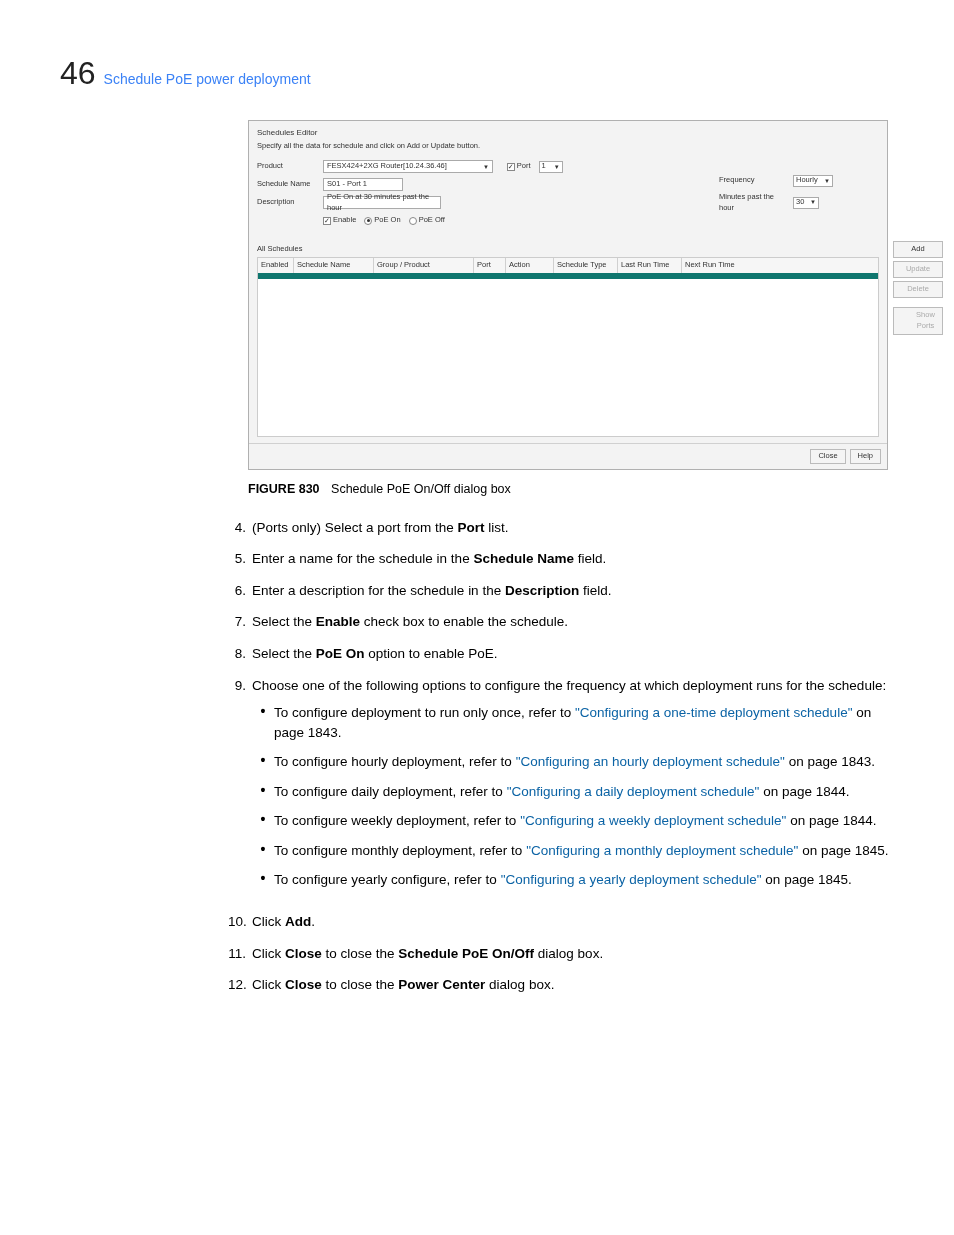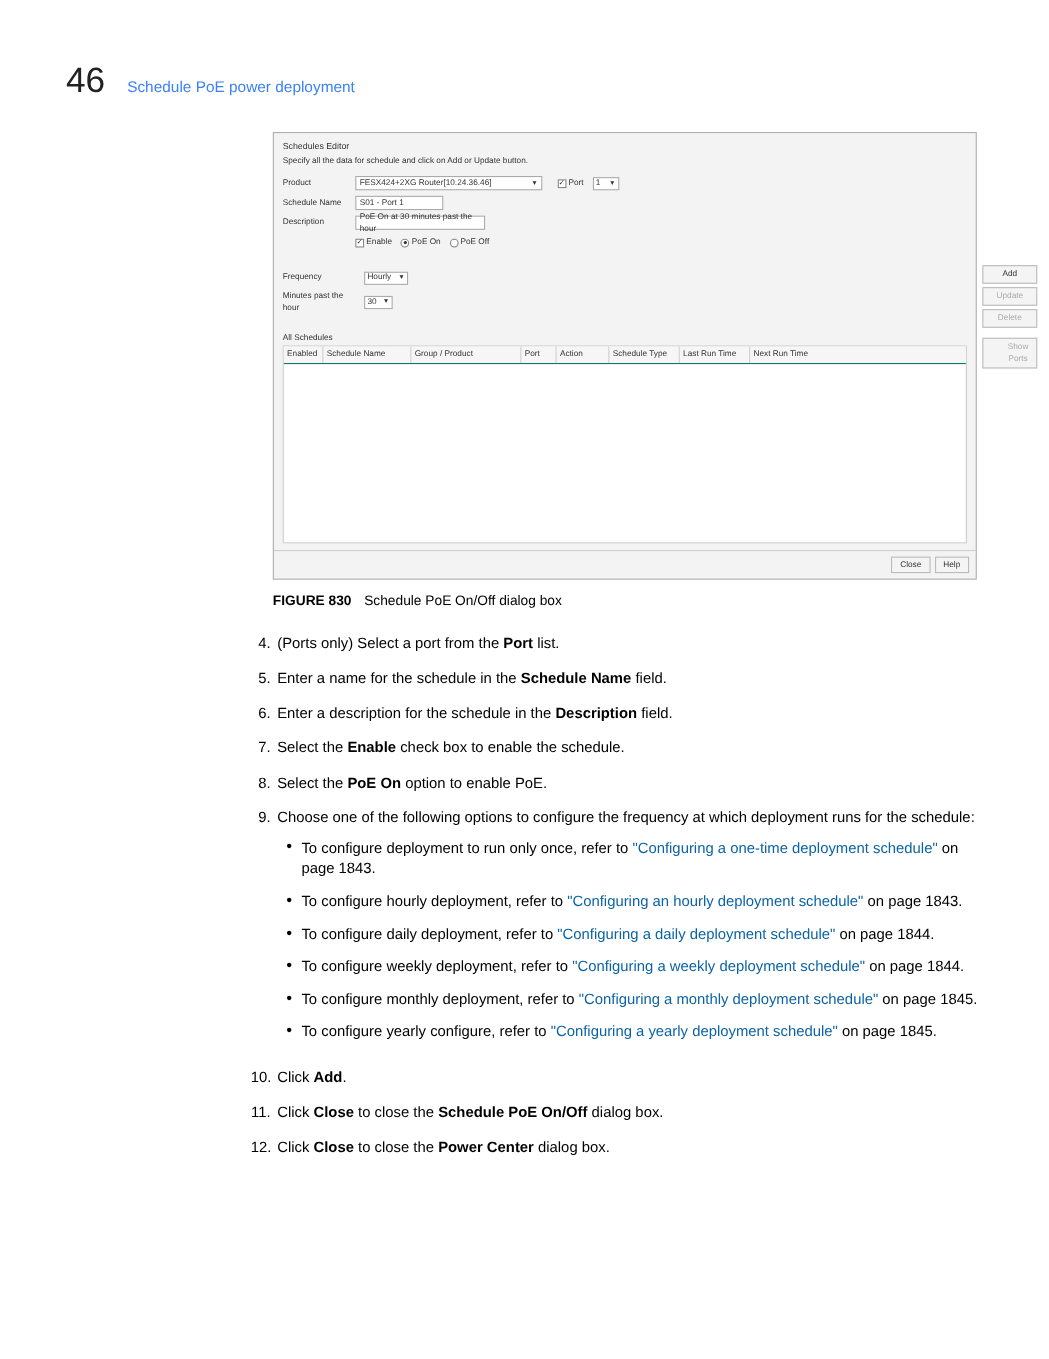--- a/index.html
+++ b/index.html
@@ -9,21 +9,21 @@
     color: #000;
     width: 954px;
     margin: 0 auto;
     padding: 50px 60px 60px 60px;
     font-size: 13.5px;
     line-height: 1.45;
   }
   .page-header {
     display: flex;
     align-items: baseline;
-    gap: 20px;
+    gap: 8px;
     margin-bottom: 24px;
   }
   .page-num {
     font-size: 32px;
     font-weight: normal;
     color: #222;
   }
   .page-title {
     font-size: 14px;
     color: #3b82f6;
@@ -38,21 +38,20 @@
     font-size: 8px;
     color: #333;
     position: relative;
   }
   .dialog-inner { padding: 6px 8px 2px 8px; }
   .dlg-title { font-size: 8px; padding-bottom: 2px; }
   .dlg-instr { font-size: 7.5px; padding-bottom: 8px; }
   .form-grid {
     display: flex;
     padding-bottom: 8px;
-    flex-direction: column;
   }
   .form-col-left { flex: 1; }
   .form-col-right { width: 160px; padding-top: 14px; }
   .frow { display: flex; align-items: center; gap: 4px; margin-bottom: 4px; font-size: 7.5px; min-height: 14px; }
   .lbl { width: 62px; font-size: 7.5px; }
   .lbl2 { width: 70px; font-size: 7.5px; }
   .sel, .inp {
     background: #fff;
     border: 1px solid #aaa;
     font-size: 7.5px;
@@ -74,21 +73,21 @@
   .radbox.checked::after { content:""; position:absolute; width:3px; height:3px; background:#333; border-radius:50%; top:1.5px; left:1.5px; }
   .mini-sel { background:#fff; border:1px solid #aaa; height:12px; font-size:7.5px; padding:0 2px; display:inline-flex; align-items:center; justify-content:space-between; min-width:34px; }
 
   .all-sched-label { font-size: 7.5px; margin: 4px 0 2px 0; }
   .table-wrap {
     background:#fff;
     border:1px solid #ccc;
     height: 180px;
     margin-bottom: 4px;
   }
-  .thead { display:flex; font-size:7.5px; background:#f6f6f6; border-bottom:1px solid #0f766e; }
+  .thead { display:flex; font-size:7.5px; background:#f6f6f6; border-bottom:6px solid #0f766e; }
   .th { padding:2px 3px; border-right:1px solid #d0d0d0; overflow:hidden; white-space:nowrap; }
   .th.enabled{ width:36px; }
   .th.sname{ width:80px; }
   .th.gp{ width:100px; }
   .th.port{ width:32px; }
   .th.action{ width:48px; }
   .th.stype{ width:64px; }
   .th.lrt{ width:64px; }
   .th.nrt{ flex:1; border-right:none; }
 

